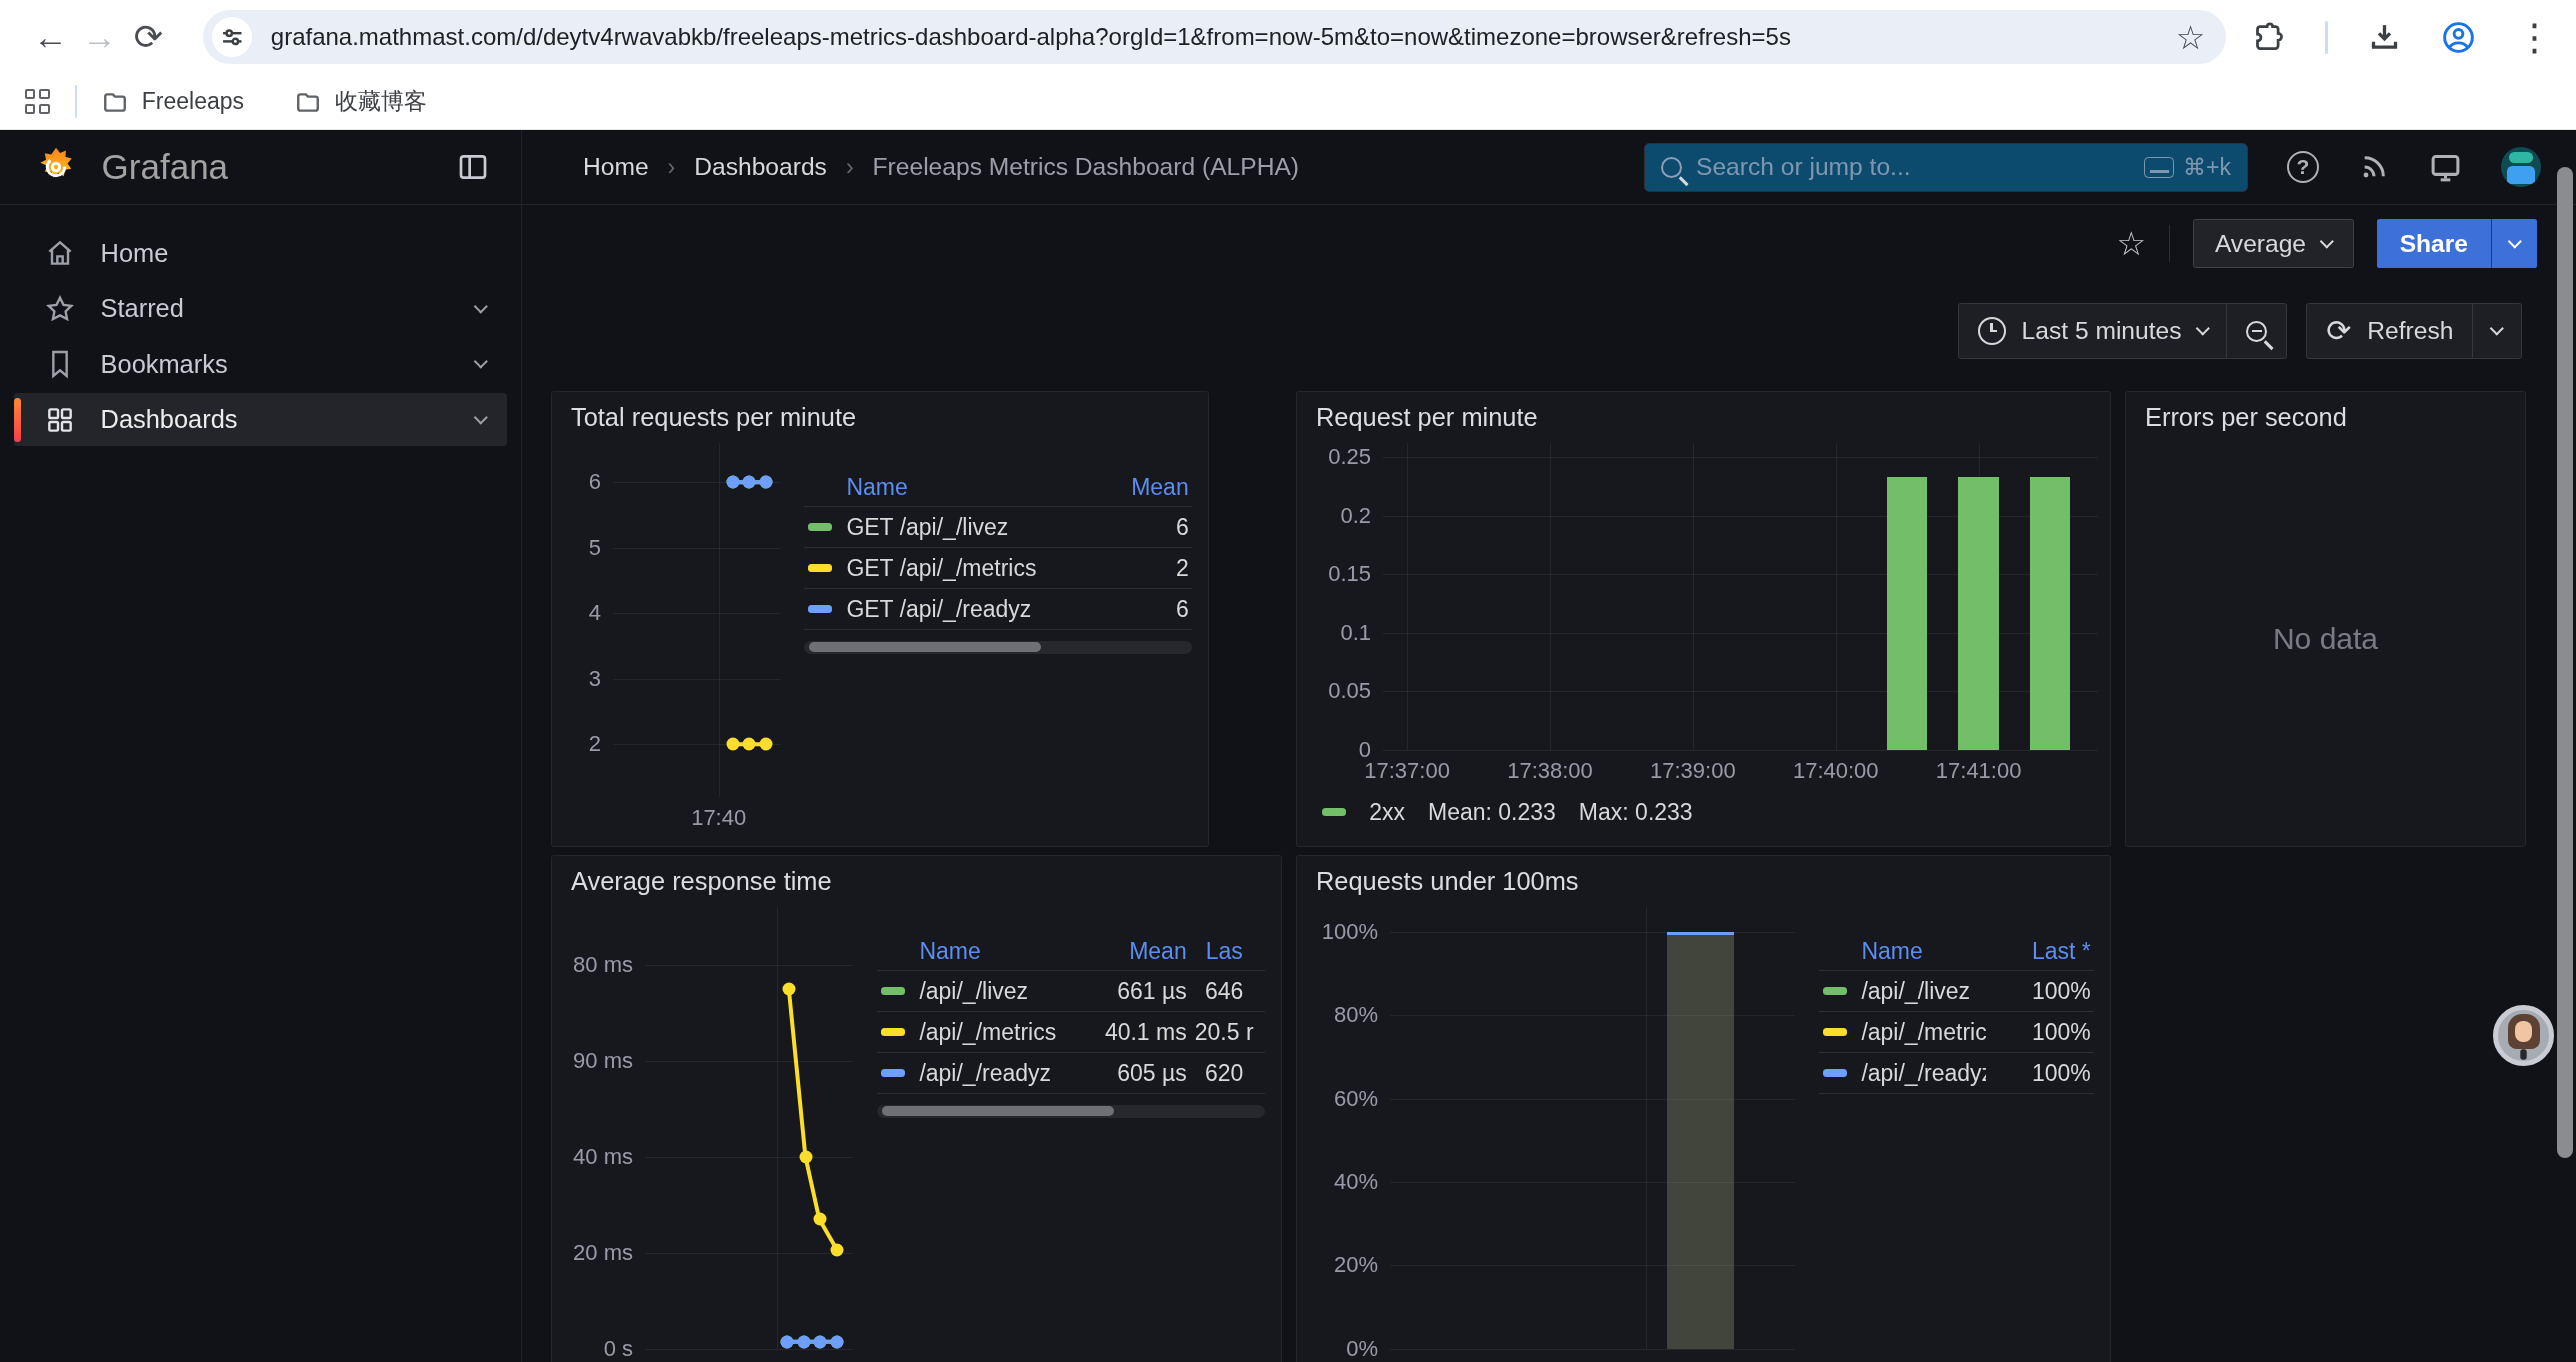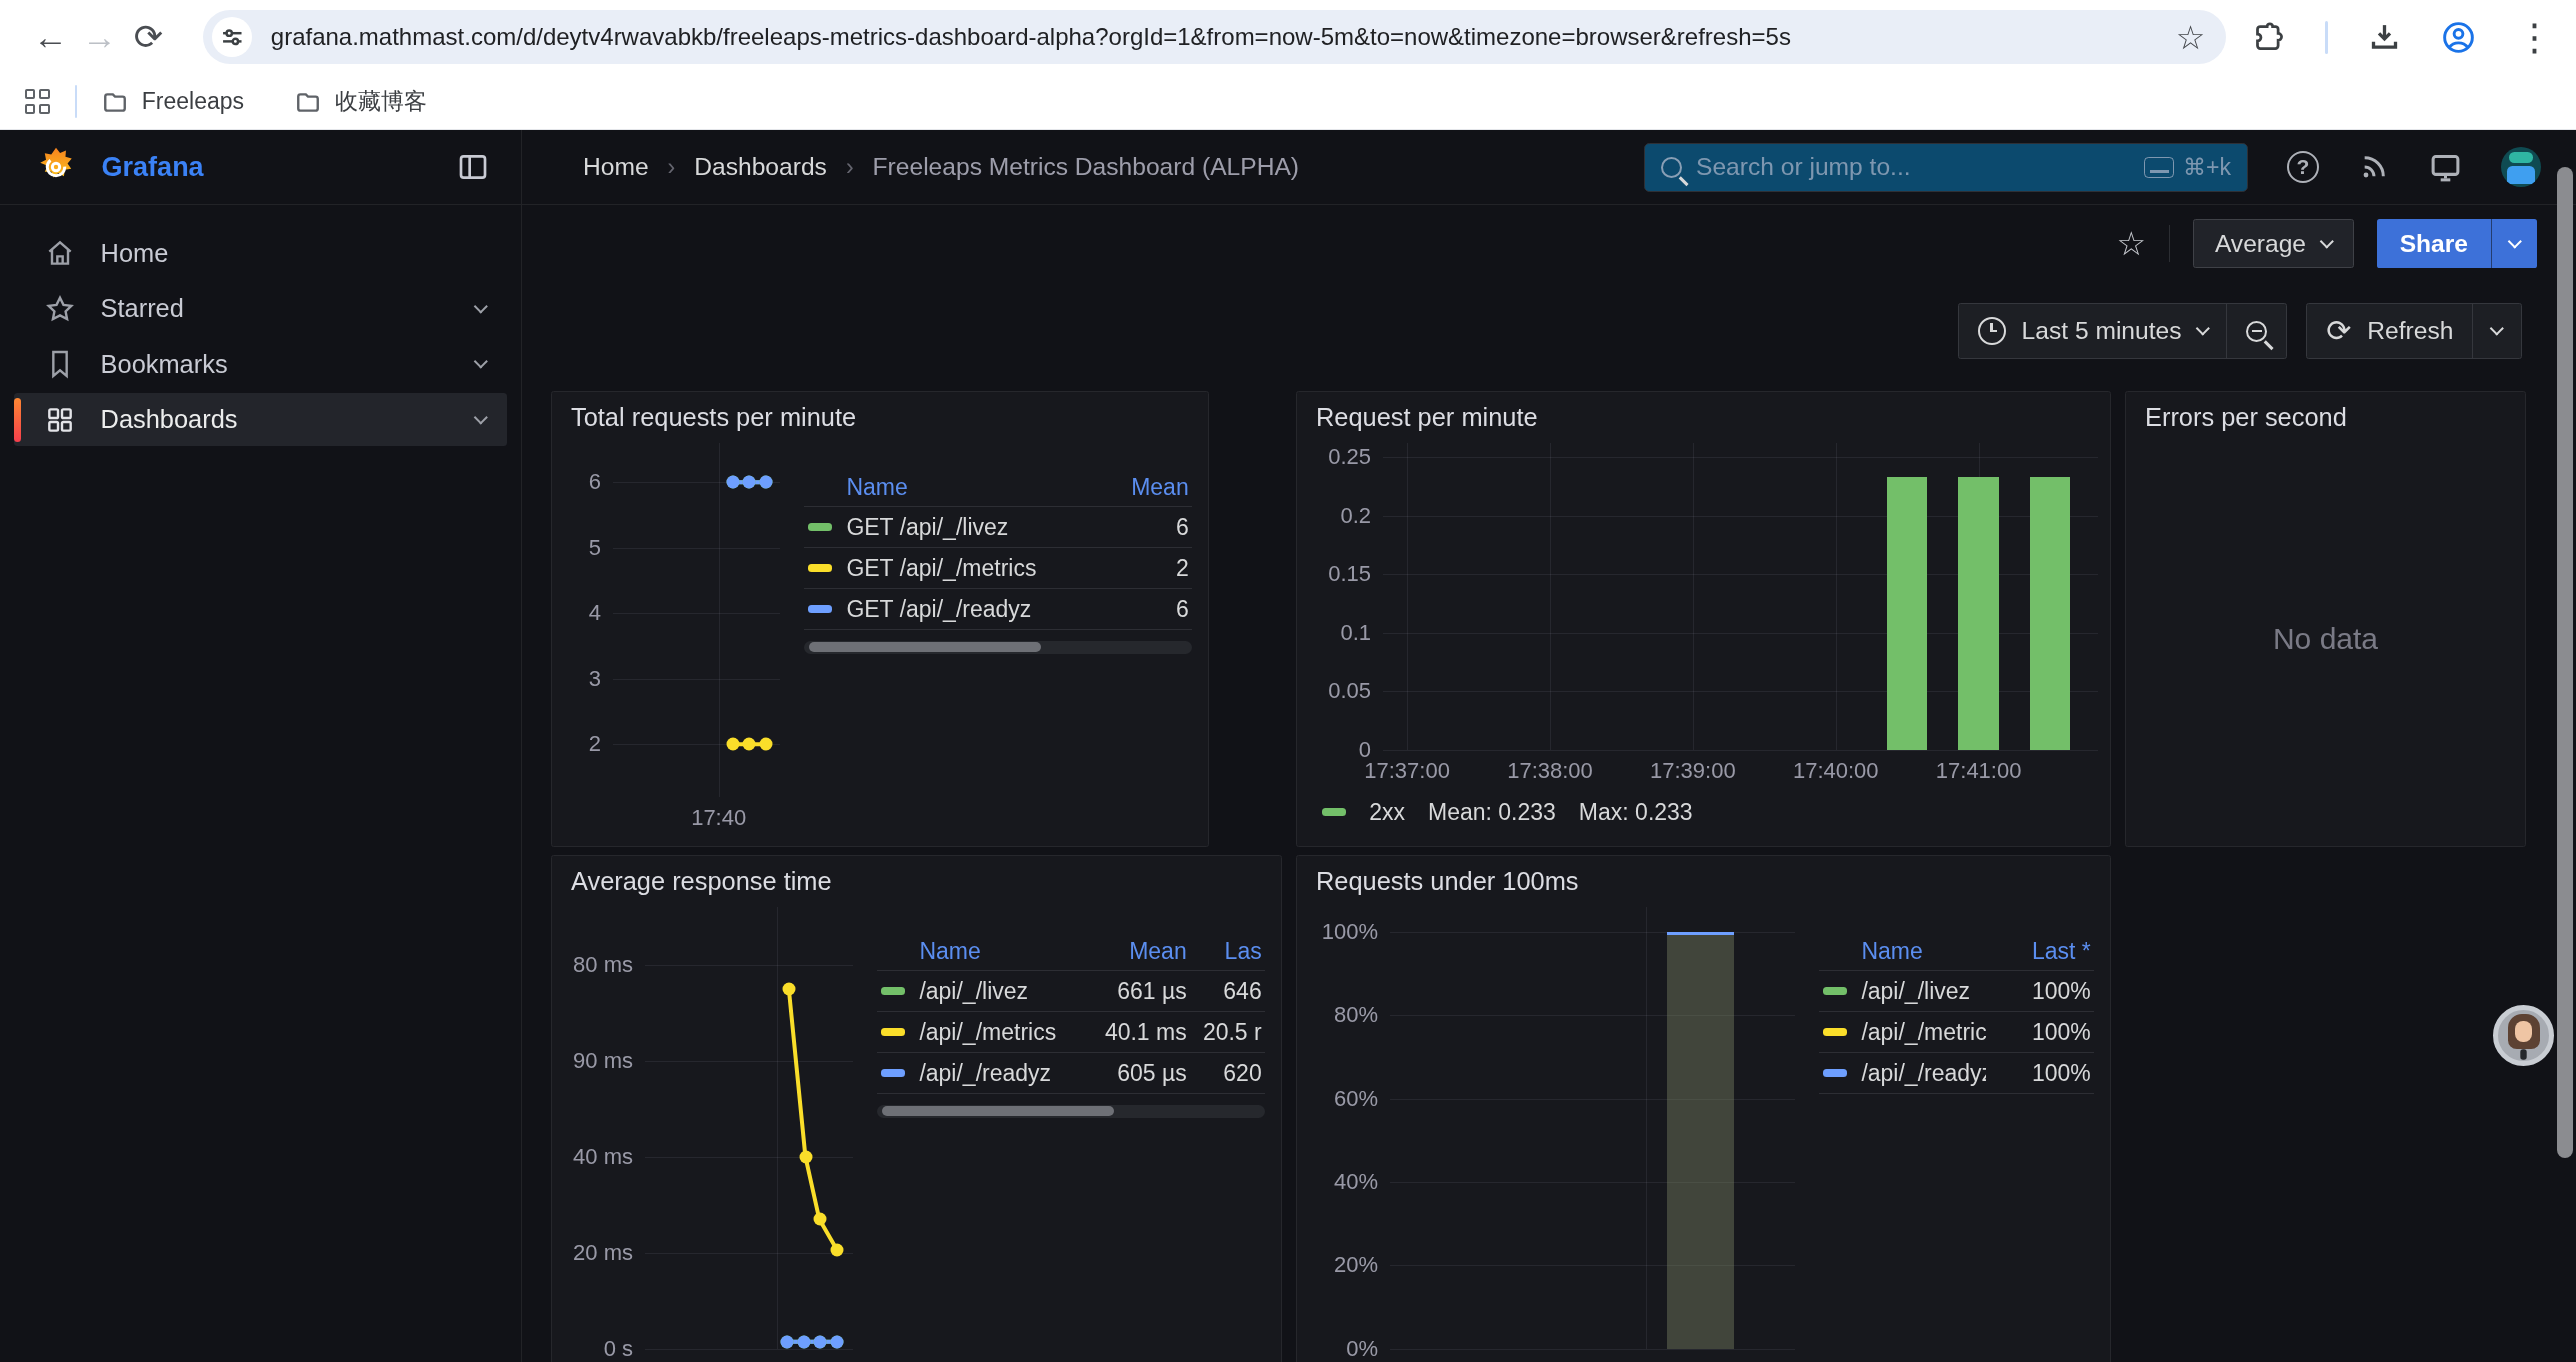--- a/index.html
+++ b/index.html
@@ -25,21 +25,21 @@
     border-bottom:0.9px solid #e4e6ea; }
   .bm-item { display:flex; align-items:center; gap:14px; margin-right:51px; font-size:23px; color:#3b3e42; }
   .grid4 { display:grid; grid-template-columns:10.5px 10.5px; grid-template-rows:10.5px 10.5px; gap:4.4px; }
   .grid4 span { background:transparent; border:2.6px solid #5f6368; border-radius:1.8px; }
 
   
   .gf-header { height:75px; background:#111217; border-bottom:0.9px solid #222327;
     display:flex; align-items:center; }
   .gf-brand { width:522px; height:100%; flex:none; display:flex; align-items:center;
     padding:0 32px 0 35px; border-right:0.9px solid #222327; }
-  .gf-name { margin-left:24.6px; font-size:27px; color:#3b82f6; font-weight:700; }
+  .gf-name { margin-left:24.6px; font-size:35px; color:#a3a3a3; font-weight:400; }
   .breadcrumb { margin-left:61px; display:flex; align-items:center; gap:19px; font-size:24.6px; }
   .bc-link { color:#d8d9da; cursor:pointer; }
   .bc-sep { color:rgba(204,204,220,.45); font-size:23px; }
   .bc-current { color:rgba(204,204,220,.75); }
   .gf-search { margin-left:auto; width:604px; height:49px; background:#0c4a6e;
     border:0.9px solid #2e3036; border-radius:5.3px; display:flex; align-items:center; padding:0 16px; }
   .gf-search input { background:transparent; border:none; outline:none; color:rgba(204,204,220,.65);
     font-size:24.6px; flex:1; margin-left:14px; font-family:"Liberation Sans",sans-serif; }
   .gf-search input::placeholder { color:rgba(204,204,220,.60); }
   .kbd-hint { display:flex; align-items:center; gap:8.8px; color:rgba(204,204,220,.60); font-size:23px; }
@@ -124,21 +124,21 @@
   .legend-side { flex:none; padding:26px 3.5px 0 24.6px; }
   .legend-table { font-size:23px; color:#d8d9da; border-bottom:0.9px solid rgba(204,204,220,.12); }
   .lg-row { display:flex; align-items:center; height:41px; border-top:0.9px solid rgba(204,204,220,.12);
     padding:0 3.5px; cursor:pointer; }
   .lg-row.lg-head { border-top:none; height:37px; color:#5b8ef0; font-weight:500; cursor:default; }
   .lg-head .lg-val { color:#5b8ef0; }
   .lg-swatch { width:24.6px; height:8px; border-radius:3.5px; margin-right:14px; flex:none; }
   .lg-head .lg-swatch { visibility:hidden; }
   .lg-name { flex:1; white-space:nowrap; overflow:hidden; }
   .lg-val { width:105px; text-align:right; white-space:nowrap; flex:none; }
-  .lg-val.clip { width:75px; overflow:hidden; }
+  .lg-val.clip { width:75px; overflow:hidden;text-align:center; }
   .legend-scrollbar { height:13px; background:#26282d; border-radius:7px; margin-top:10.5px; position:relative; }
   .legend-scrollbar .lsb-thumb { position:absolute; left:4.4px; top:1.8px; bottom:1.8px; width:60%;
     background:#6e7076; border-radius:5.3px; }
 
   .legend-inline { height:47px; display:flex; align-items:center; gap:23px; padding-left:12.3px;
     font-size:23px; color:#d8d9da; }
   .legend-inline .lg-swatch { margin-right:0; }
 
   .nodata { position:absolute; left:0; right:0; top:0; bottom:0; display:flex; align-items:center;
     justify-content:center; font-size:30px; color:rgba(204,204,220,.55); }

